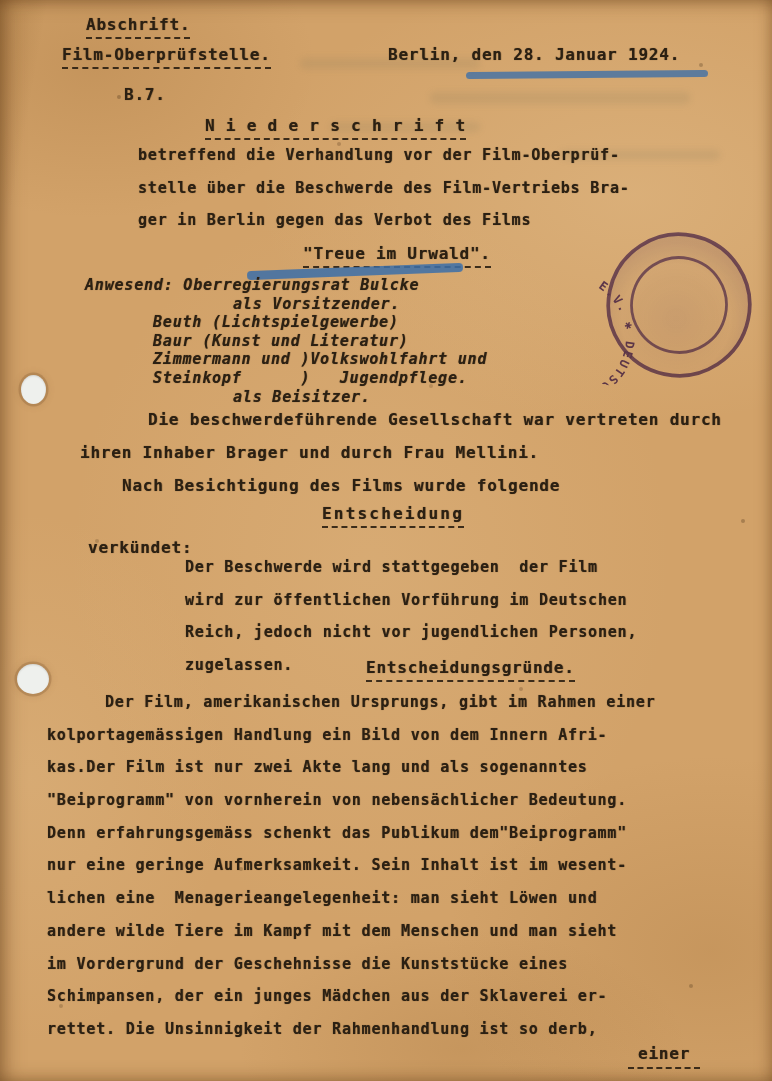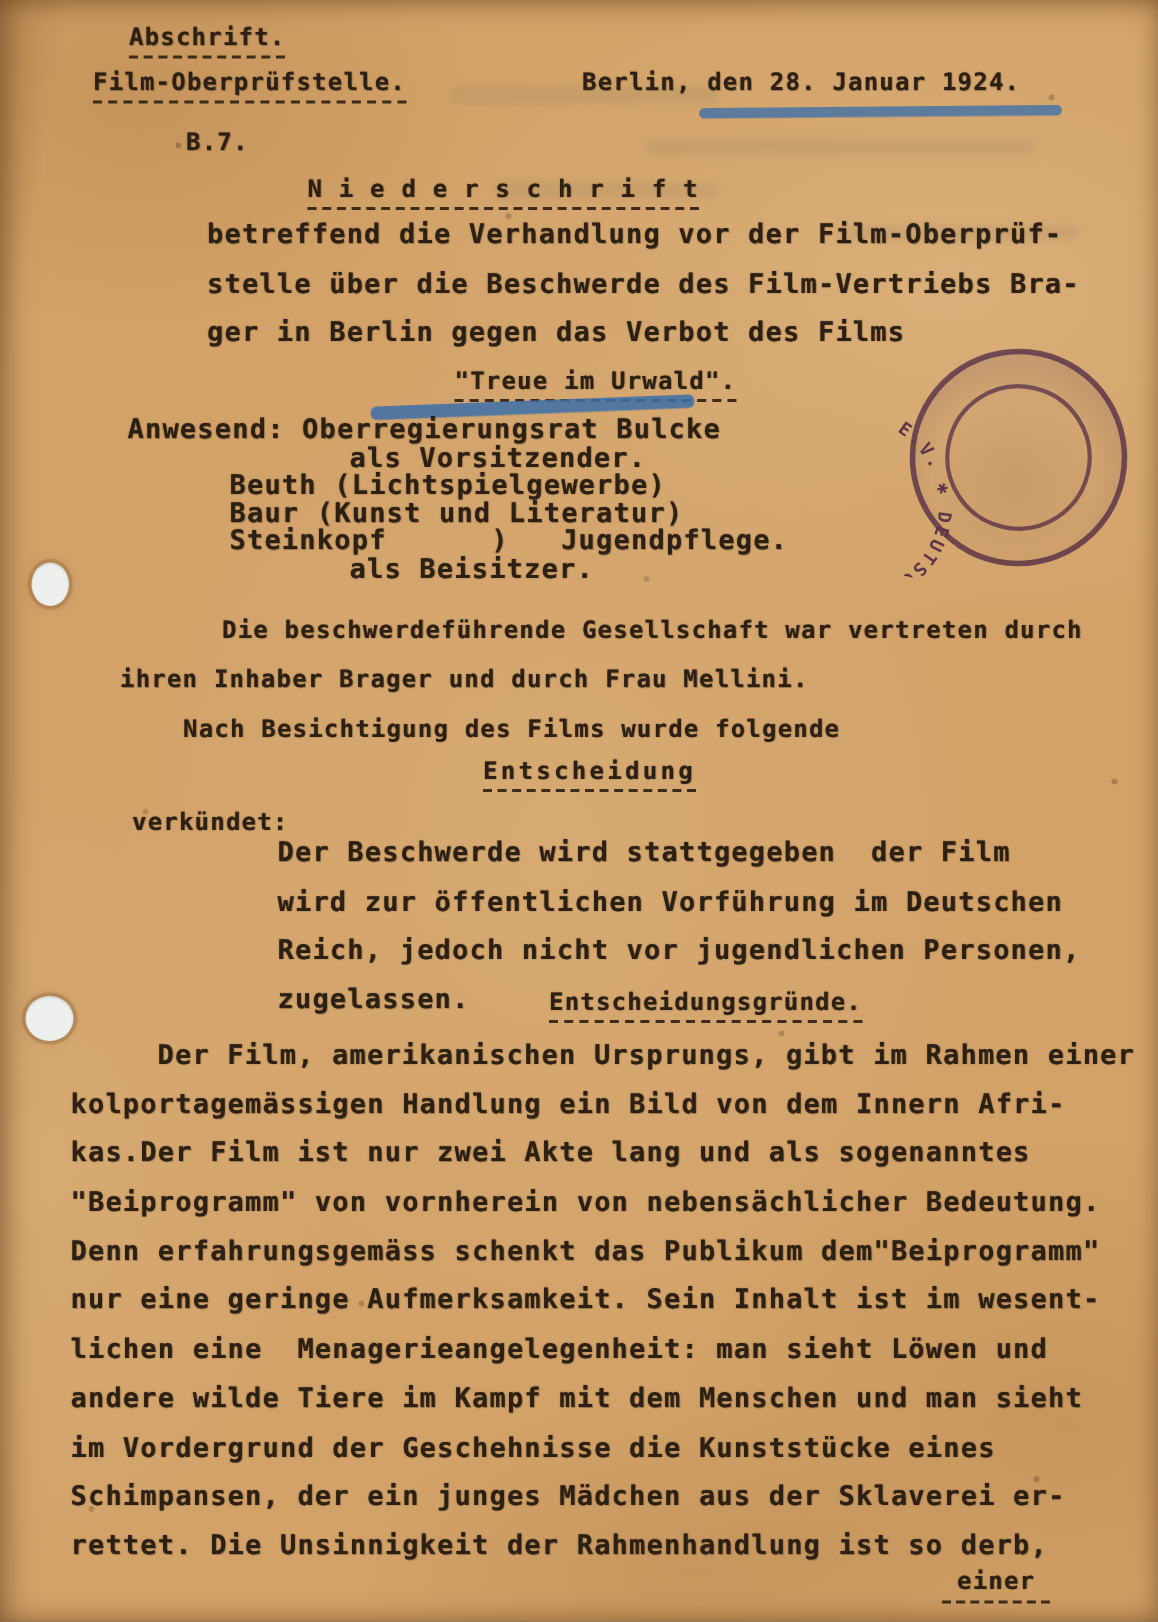--- a/index.html
+++ b/index.html
@@ -30,21 +30,21 @@
     font-size:16px;
     line-height:1.25;
     letter-spacing:.8px;
     color:#2b2013;
     text-shadow:0 0 1px rgba(48,32,14,.55), .6px .4px 0 rgba(48,32,14,.25);
   }
   .block{position:absolute;color:#2b2013;}
   .block > div{
     white-space:pre;
     font-weight:700;
-    font-size:18px;
+    font-size:15px;
     letter-spacing:.8px;
     text-shadow:0 0 1px rgba(48,32,14,.55), .6px .4px 0 rgba(48,32,14,.25);
   }
   .dspace > div{height:32.7px;}
   .sspace > div{height:18.6px;}
   .u-dash{border-bottom:2.6px dashed rgba(43,31,18,.9);padding-bottom:3px;}
   .ind-a{margin-left:148px;}
   .ind-b{margin-left:68px;}
   .reasons > div:first-child{text-indent:58px;}
   .blue-mark{
@@ -112,25 +112,26 @@
 
   <div class="block dspace" style="left:138px;top:146px;">
     <div>betreffend die Verhandlung vor der Film-Oberprüf-</div>
     <div>stelle über die Beschwerde des Film-Vertriebs Bra-</div>
     <div>ger in Berlin gegen das Verbot des Films</div>
   </div>
 
   <div class="tl" style="left:303px;top:244px;"><span class="u-dash">"Treue im Urwald".</span></div>
   <div class="blue-mark" style="left:247px;top:267px;width:216px;height:9px;transform:rotate(-2.2deg);opacity:.85;"></div>
 
-  <div class="block sspace" style="left:85px;top:276px;">
+  <div class="block sspace" style="left:85px;top:276px;font-style:italic;">
     <div>Anwesend: Oberregierungsrat Bulcke</div>
     <div class="ind-a">als Vorsitzender.</div>
     <div class="ind-b">Beuth (Lichtspielgewerbe)</div>
     <div class="ind-b">Baur (Kunst und Literatur)</div>
+    <div class="ind-b">Zimmermann und )Volkswohlfahrt und</div>
     <div class="ind-b">Steinkopf      )   Jugendpflege.</div>
     <div class="ind-a">als Beisitzer.</div>
   </div>
 
   <div class="tl" style="left:148px;top:410px;">Die beschwerdeführende Gesellschaft war vertreten durch</div>
   <div class="tl" style="left:80px;top:443px;">ihren Inhaber Brager und durch Frau Mellini.</div>
   <div class="tl" style="left:122px;top:476px;">Nach Besichtigung des Films wurde folgende</div>
 
   <div class="tl" style="left:322px;top:504px;letter-spacing:2.2px;"><span class="u-dash">Entscheidung</span></div>
   <div class="tl" style="left:88px;top:538px;">verkündet:</div>

